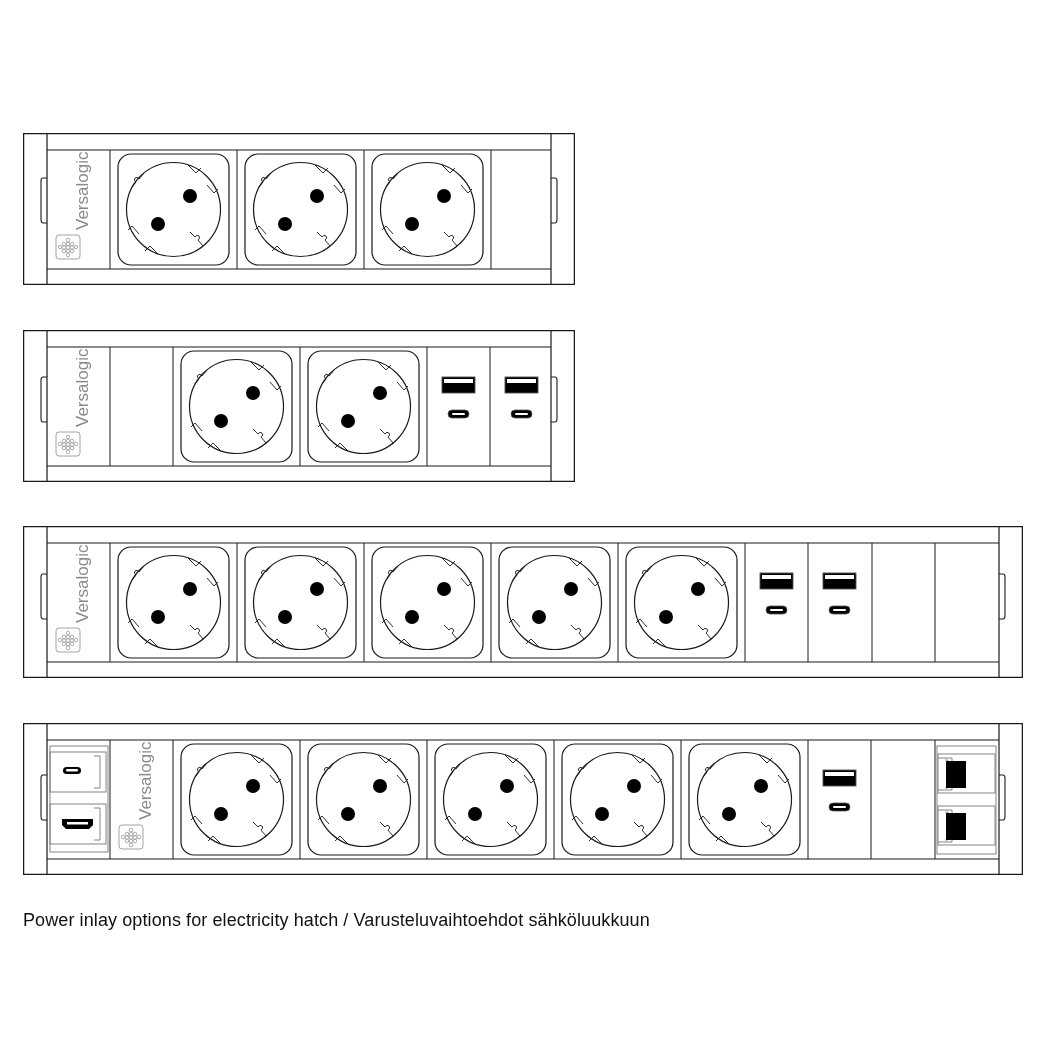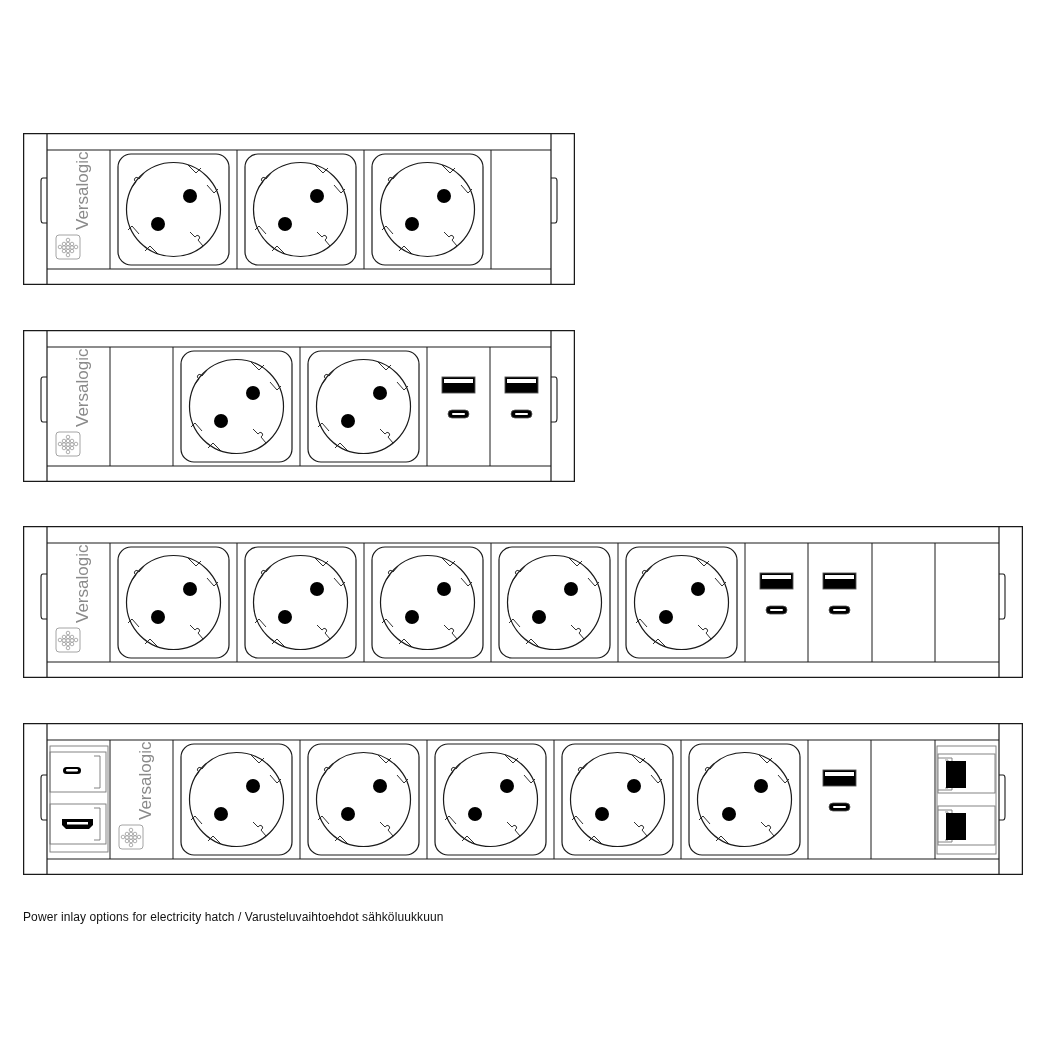--- a/index.html
+++ b/index.html
@@ -1,19 +1,19 @@
 <!DOCTYPE html>
 <html><head>
 <meta charset="utf-8">
 <style>
   html,body{margin:0;padding:0;background:#fff;}
   body{width:1060px;height:1060px;position:relative;overflow:hidden;font-family:"Liberation Sans",sans-serif;}
   .strip{position:absolute;}
   .strip svg{display:block;}
-  .caption{position:absolute;left:23px;top:910px;font-size:12px;color:#111;letter-spacing:0.1px;font-family:"Liberation Sans",sans-serif;}
+  .caption{position:absolute;left:23px;top:910px;font-size:18px;color:#111;letter-spacing:0.1px;font-family:"Liberation Sans",sans-serif;}
   .mod{position:absolute;}
 </style>
 </head>
 <body>
 
 <div class="strip" style="left:23px;top:133px;width:552px;height:152px;">
   <svg width="552" height="152" viewBox="0 0 552 152">
 
     <rect x="0.5" y="0.5" width="551" height="151" fill="#fff" stroke="#1a1a1a" stroke-width="1.5"></rect>
 

